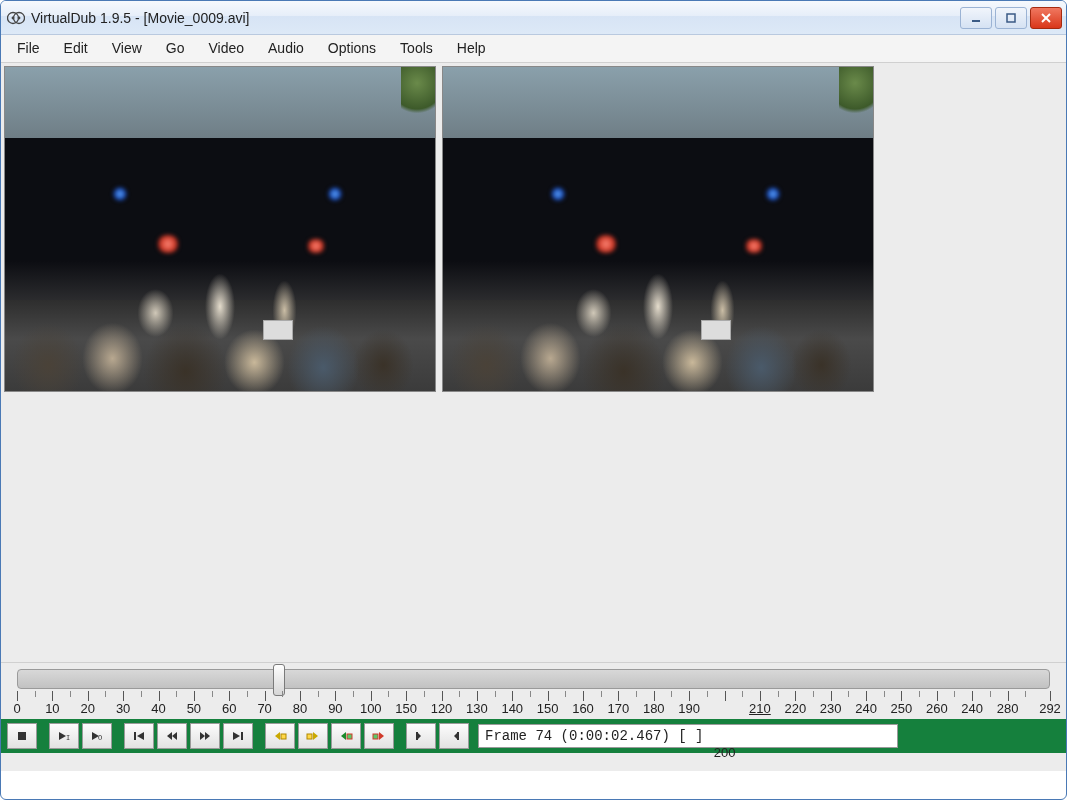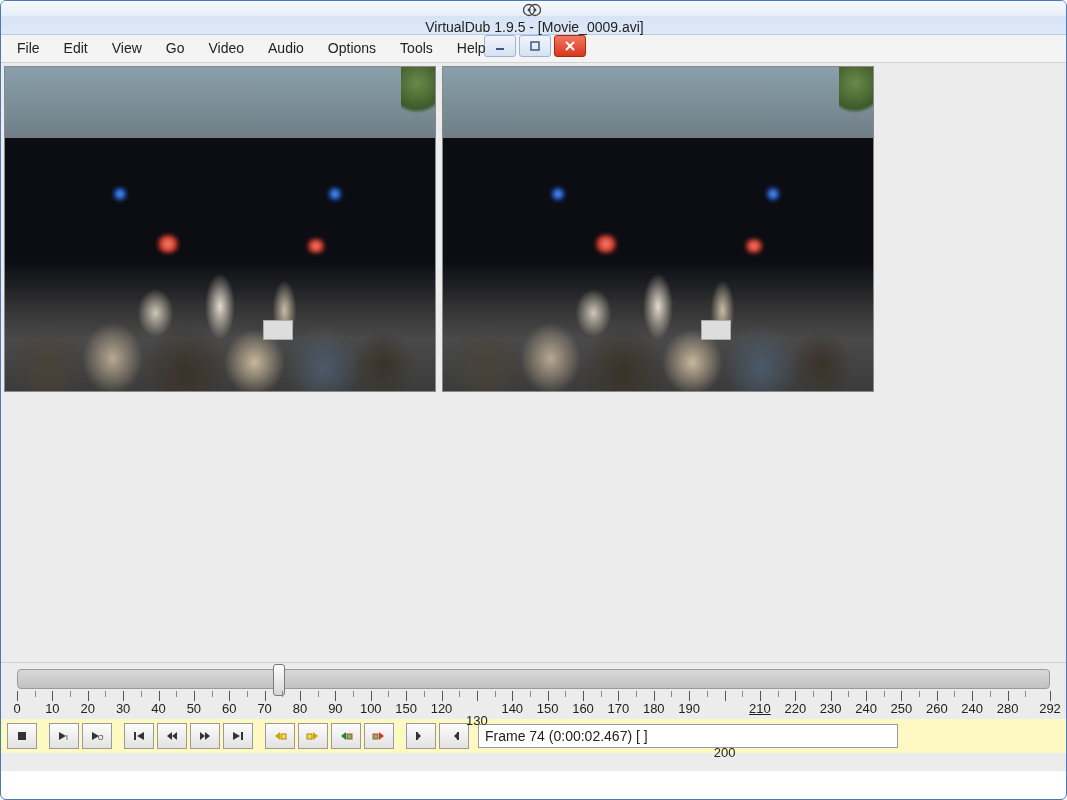--- a/index.html
+++ b/index.html
@@ -14,21 +14,20 @@
     border-radius: 6px;
   }
   
   .titlebar {
     height: 34px;
     background: linear-gradient(to bottom, #f6f9fd 0%, #e6eef9 45%, #d7e4f5 46%, #dde9f7 100%);
     border-bottom: 1px solid #b9c9df;
     display: flex;
     align-items: center;
     padding: 0 4px 0 6px;
-    flex-direction: column;
   }
   .app-icon {
     width: 18px; height: 18px;
     margin-right: 6px;
     display:flex;align-items:center;justify-content:center;
   }
   .title-text { color:#222; font-size:14px; flex:1; }
   .win-controls { display:flex; gap:3px; }
   .win-btn {
     width:32px; height:22px;
@@ -139,26 +138,27 @@
   .tick.minor { height:6px; background:#888;}
   .tick-label {
     position:absolute;
     top:10px;
     font-size:13px;
     color:#222;
     transform:translateX(-50%);
   }
   
   .toolbar {
-    background:#fef9c3;
+    background:#15803d;
     height:34px;
     padding:3px 6px;
     display:flex;
     align-items:center;
     gap:3px;
+    font-family:Liberation Mono, monospace;
   }
   .tb-btn {
     width:30px;height:26px;
     background:linear-gradient(to bottom,#fcfcfc,#e2e2e2);
     border:1px solid #9a9a9a;
     display:flex;align-items:center;justify-content:center;
     font-size:11px; color:#333;
   }
   .tb-sep { width:6px; }
   .tb-btn svg { display:block; }
@@ -276,21 +276,21 @@
       <div class="tick-label" style="left: 27.3973%;">80</div>
       <div class="tick" style="left: 30.8219%;"></div>
       <div class="tick-label" style="left: 30.8219%;">90</div>
       <div class="tick" style="left: 34.2466%;"></div>
       <div class="tick-label" style="left: 34.2466%;">100</div>
       <div class="tick" style="left: 37.6712%;"></div>
       <div class="tick-label" style="left: 37.6712%;">150</div>
       <div class="tick" style="left: 41.0959%;"></div>
       <div class="tick-label" style="left: 41.0959%;">120</div>
       <div class="tick" style="left: 44.5205%;"></div>
-      <div class="tick-label" style="left: 44.5205%; margin-top: 12px;">130</div>
+      <div class="tick-label" style="left: 44.5205%;">130</div>
       <div class="tick" style="left: 47.9452%;"></div>
       <div class="tick-label" style="left: 47.9452%;">140</div>
       <div class="tick" style="left: 51.3699%;"></div>
       <div class="tick-label" style="left: 51.3699%;">150</div>
       <div class="tick" style="left: 54.7945%;"></div>
       <div class="tick-label" style="left: 54.7945%;">160</div>
       <div class="tick" style="left: 58.2192%;"></div>
       <div class="tick-label" style="left: 58.2192%;">170</div>
       <div class="tick" style="left: 61.6438%;"></div>
       <div class="tick-label" style="left: 61.6438%;">180</div>

